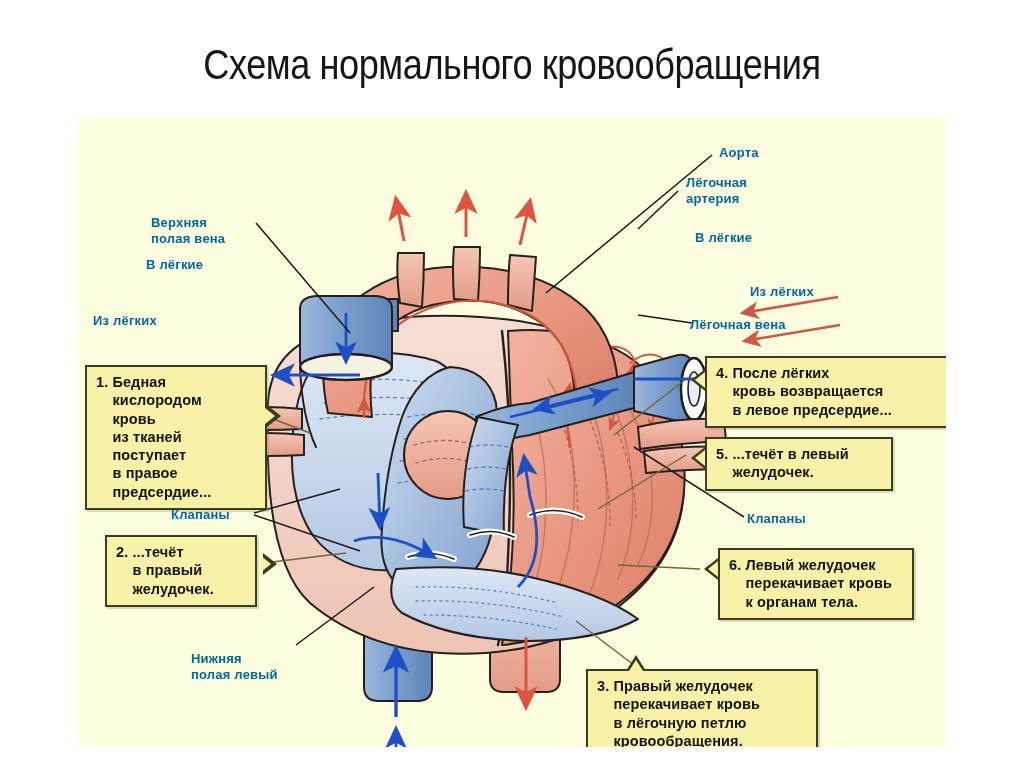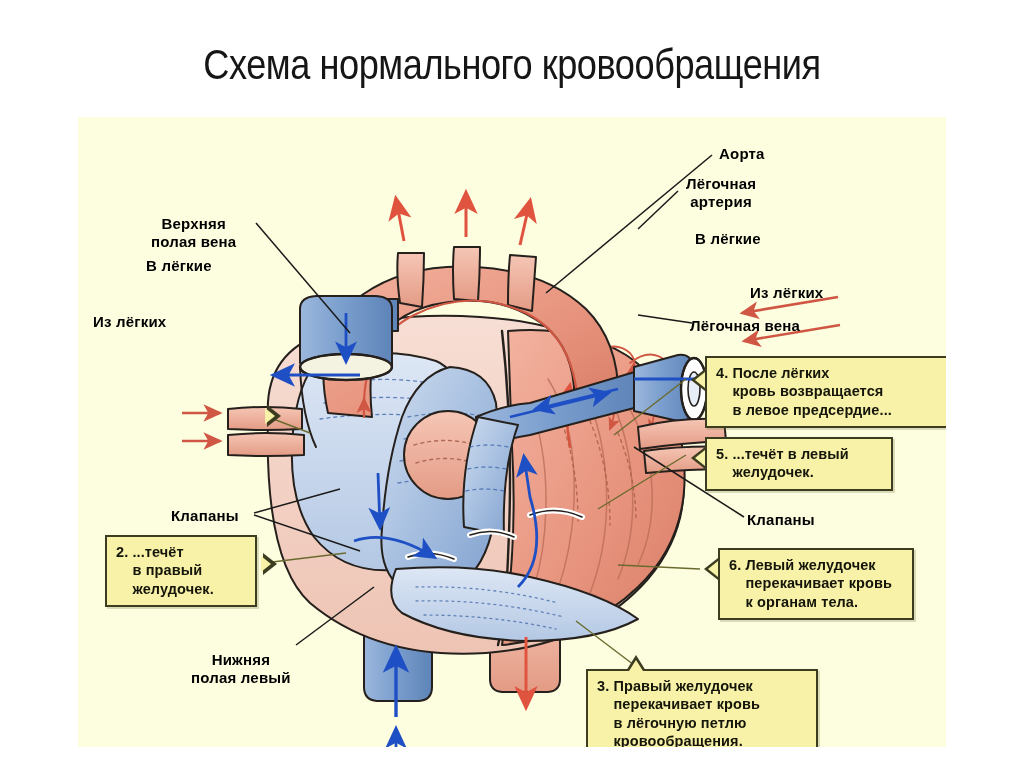--- a/index.html
+++ b/index.html
@@ -26,27 +26,26 @@
   #diagram{
     position:absolute;
     left:78px;top:117px;
     width:868px;height:630px;
     background:#fdfddf;
     overflow:hidden;
   }
   
   .label{
     position:absolute;
-    font-size:15px;
+    font-size:13px;
     font-weight:bold;
-    color:#000000;
+    color:#0369a1;
     line-height:1.22;
     white-space:pre;
     letter-spacing:0.2px;
-    text-align:center;
   }
   
   .callout{
     position:absolute;
     background:#f7f2a8;
     border:2px solid #3c3c20;
     box-shadow:2px 2px 0 rgba(120,115,60,.25);
     padding:6px 9px 7px 9px;
     font-size:14.5px;
     font-weight:bold;
@@ -348,20 +347,27 @@
 
   <div class="label" style="left:612px;top:200px;">Лёгочная вена</div>
 
   <div class="label" style="left:93px;top:390px;">Клапаны</div>
 
   <div class="label" style="left:669px;top:394px;">Клапаны</div>
 
   <div class="label" style="left:113px;top:534px;">Нижняя
 полая левый</div>
 
+  <div class="callout" style="left:7px;top:248px;width:182px;">1. Бедная
+    кислородом
+    кровь
+    из тканей
+    поступает
+    в правое
+    предсердие...</div>
   <div class="tail" style="left:189px;top:288px;border-top:11px solid transparent;border-bottom:11px solid transparent;border-left:14px solid #3c3c20;"></div>
   <div class="tail" style="left:187px;top:291px;border-top:8px solid transparent;border-bottom:8px solid transparent;border-left:10px solid #f7f2a8;"></div>
 
   <div class="callout" style="left:27px;top:418px;width:152px;">2. ...течёт
     в правый
     желудочек.</div>
   <div class="tail" style="left:185px;top:436px;border-top:11px solid transparent;border-bottom:11px solid transparent;border-left:14px solid #3c3c20;"></div>
   <div class="tail" style="left:183px;top:439px;border-top:8px solid transparent;border-bottom:8px solid transparent;border-left:10px solid #f7f2a8;"></div>
 
   <div class="callout" style="left:508px;top:552px;width:232px;">3. Правый желудочек

